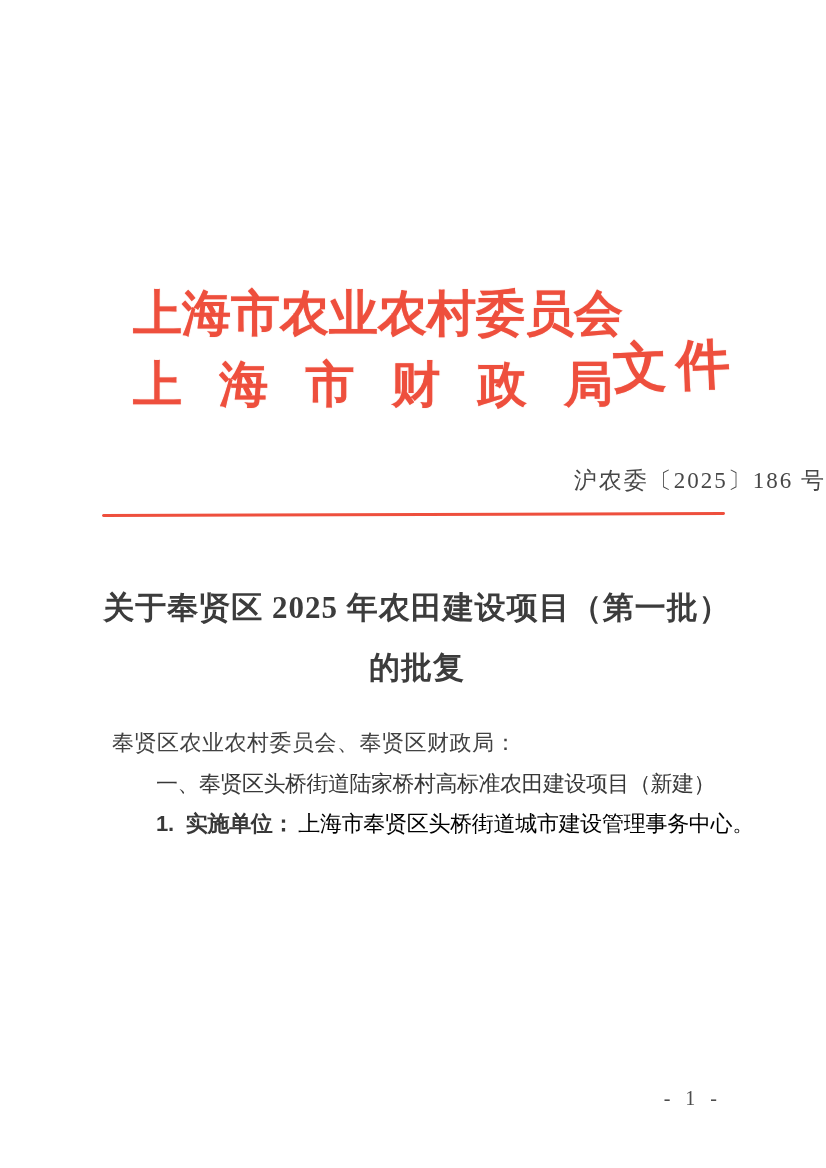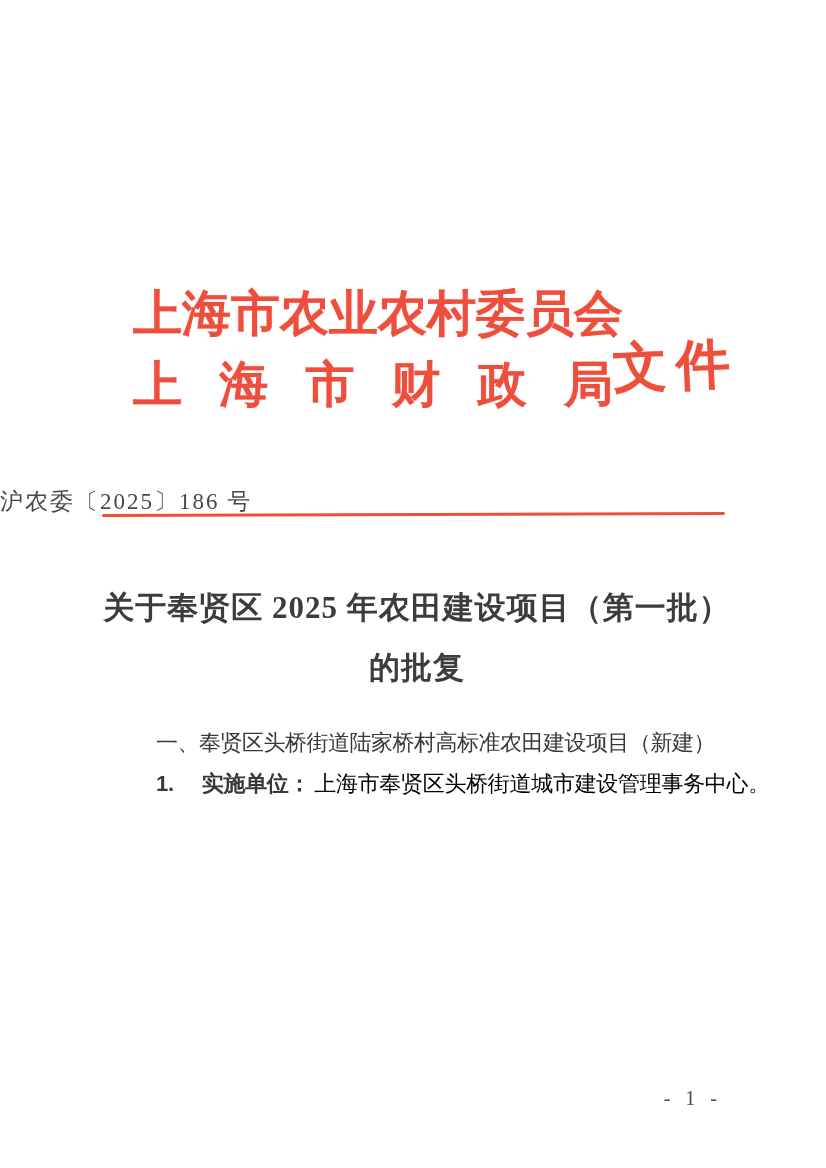--- a/index.html
+++ b/index.html
@@ -38,25 +38,24 @@
     letter-spacing:9px;
     color:var(--accent);
     text-shadow:0 0 1px rgba(238,79,61,.55);
     margin-top:50px;margin-left:0px;
     transform:rotate(-2.5deg);
     white-space:nowrap;
   }
   
   .doc-number{
     position:absolute;top:464px;left:0;width:100%;
-    text-align:left;
+    text-align:right;
     font-size:23px;line-height:34px;
     letter-spacing:2px;
     color:#474747;
-    margin-top:21px;
   }
   
   .red-rule{
     position:absolute;top:513px;left:102px;
     width:623px;height:3px;
     background:var(--accent);
     border-radius:2px;
     transform:rotate(-0.2deg);
   }
   
@@ -100,21 +99,20 @@
     font-family:"Liberation Sans","DejaVu Sans",sans-serif;
     font-weight:700;
     margin-right:12px;
     color:#383838;
   }
   .item-label{
     font-family:"Liberation Sans","DejaVu Sans",sans-serif;
     font-weight:700;
     margin-right:4px;
     color:#383838;
-    margin-left:16px;
   }
   .item-value{color:#000000;}
   
   .page-number{
     position:absolute;top:1086px;right:104px;
     font-size:20px;line-height:24px;
     letter-spacing:5px;
     color:#4c4c4c;
     white-space:nowrap;
   }
@@ -153,20 +151,21 @@
   <div class="doc-number">沪农委〔2025〕186 号</div>
 
   <div class="red-rule"></div>
 
   <h1 class="title">
     <span class="title-line">关于奉贤区 2025 年农田建设项目（第一批）</span>
     <span class="title-line">的批复</span>
   </h1>
 
   <div class="body">
+    <p class="salutation">奉贤区农业农村委员会、奉贤区财政局：</p>
     <p class="section-heading">一、奉贤区头桥街道陆家桥村高标准农田建设项目（新建）</p>
     <p class="item">
       <span class="item-num">1.</span><span class="item-label">实施单位：</span><span class="item-value">上海市奉贤区头桥街道城市建设管理事务中心。</span>
     </p>
   </div>
 
   <div class="page-number">- 1 -</div>
 
 </div>
 

